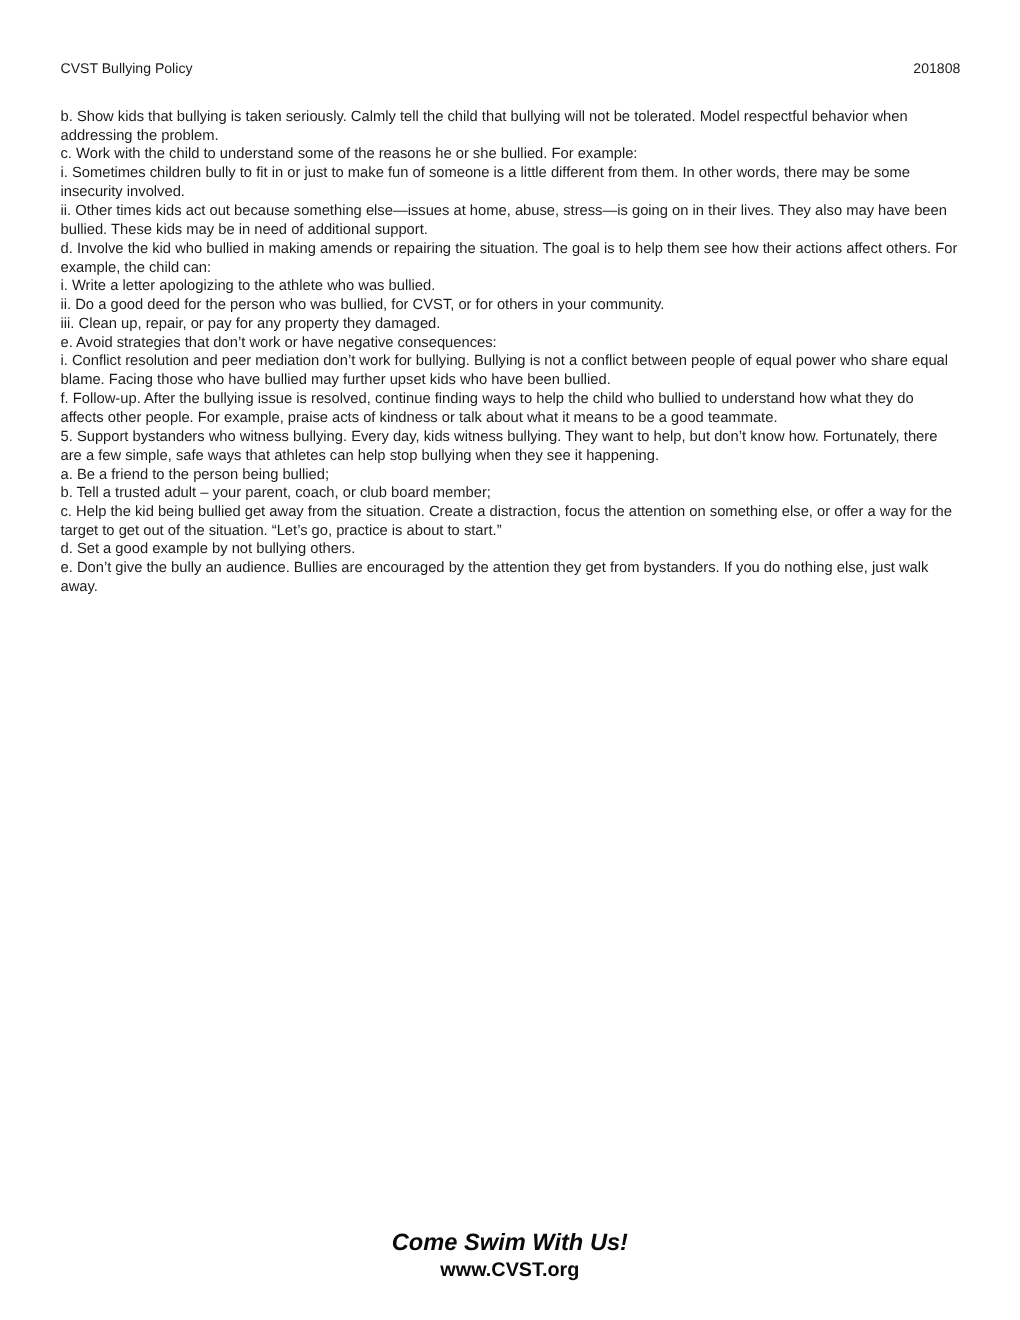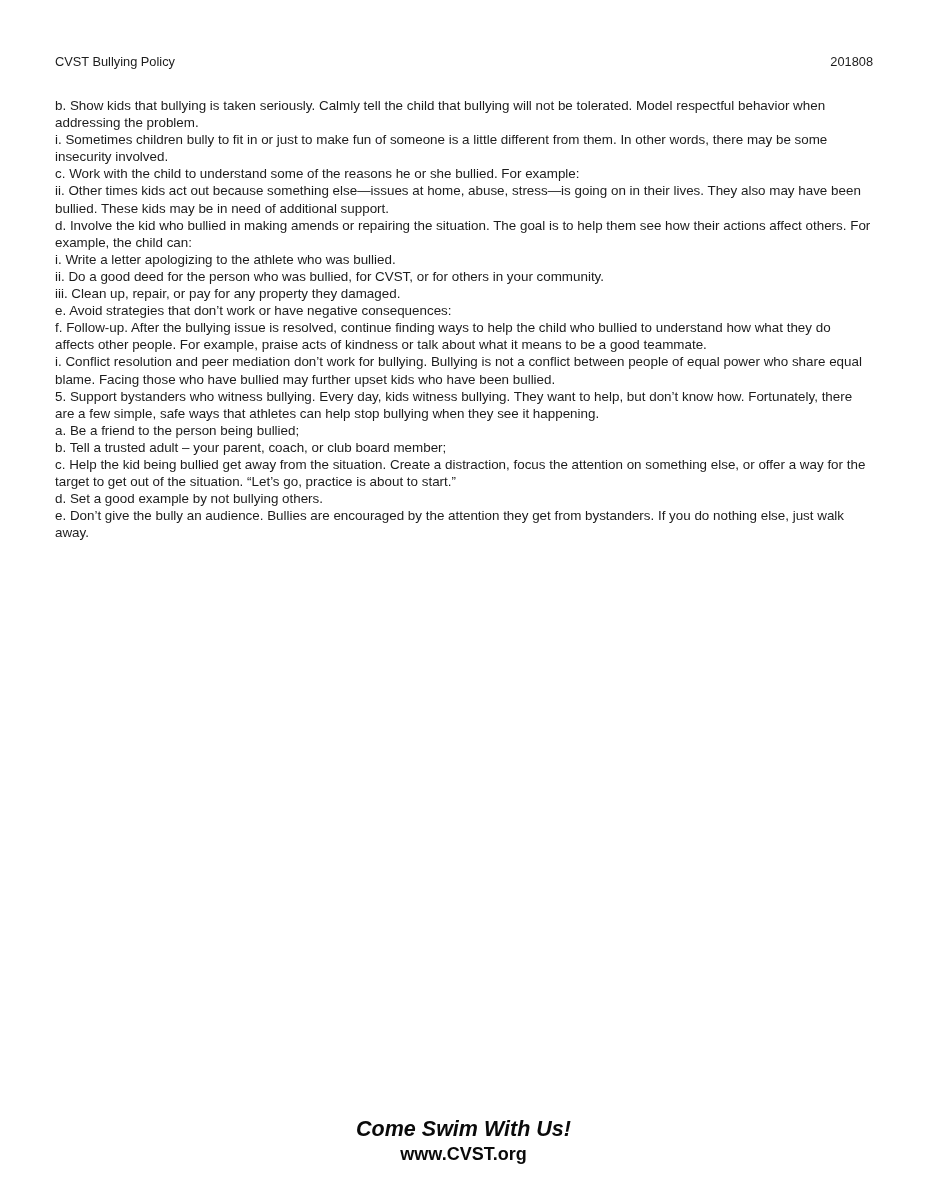--- a/index.html
+++ b/index.html
@@ -68,30 +68,30 @@
 
 <div class="page">
 
   <div class="doc-header">
     <span>CVST Bullying Policy</span>
     <span>201808</span>
   </div>
 
   <div class="doc-body">
     <p>b. Show kids that bullying is taken seriously. Calmly tell the child that bullying will not be tolerated. Model respectful behavior when addressing the problem.</p>
+    <p>c. Work with the child to understand some of the reasons he or she bullied. For example:</p>
     <p>i. Sometimes children bully to fit in or just to make fun of someone is a little different from them. In other words, there may be some insecurity involved.</p>
-    <p>c. Work with the child to understand some of the reasons he or she bullied. For example:</p>
     <p>ii. Other times kids act out because something else—issues at home, abuse, stress—is going on in their lives. They also may have been bullied. These kids may be in need of additional support.</p>
     <p>d. Involve the kid who bullied in making amends or repairing the situation. The goal is to help them see how their actions affect others. For example, the child can:</p>
     <p>i. Write a letter apologizing to the athlete who was bullied.</p>
     <p>ii. Do a good deed for the person who was bullied, for CVST, or for others in your community.</p>
     <p>iii. Clean up, repair, or pay for any property they damaged.</p>
     <p>e. Avoid strategies that don’t work or have negative consequences:</p>
+    <p>i. Conflict resolution and peer mediation don’t work for bullying. Bullying is not a conflict between people of equal power who share equal blame. Facing those who have bullied may further upset kids who have been bullied.</p>
     <p>f. Follow-up. After the bullying issue is resolved, continue finding ways to help the child who bullied to understand how what they do affects other people. For example, praise acts of kindness or talk about what it means to be a good teammate.</p>
-    <p>i. Conflict resolution and peer mediation don’t work for bullying. Bullying is not a conflict between people of equal power who share equal blame. Facing those who have bullied may further upset kids who have been bullied.</p>
     <p>5. Support bystanders who witness bullying. Every day, kids witness bullying. They want to help, but don’t know how. Fortunately, there are a few simple, safe ways that athletes can help stop bullying when they see it happening.</p>
     <p>a. Be a friend to the person being bullied;</p>
     <p>b. Tell a trusted adult – your parent, coach, or club board member;</p>
     <p>c. Help the kid being bullied get away from the situation. Create a distraction, focus the attention on something else, or offer a way for the target to get out of the situation. “Let’s go, practice is about to start.”</p>
     <p>d. Set a good example by not bullying others.</p>
     <p>e. Don’t give the bully an audience. Bullies are encouraged by the attention they get from bystanders. If you do nothing else, just walk away.</p>
   </div>
 
   <div class="doc-footer">
     <p class="tagline">Come Swim With Us!</p>

